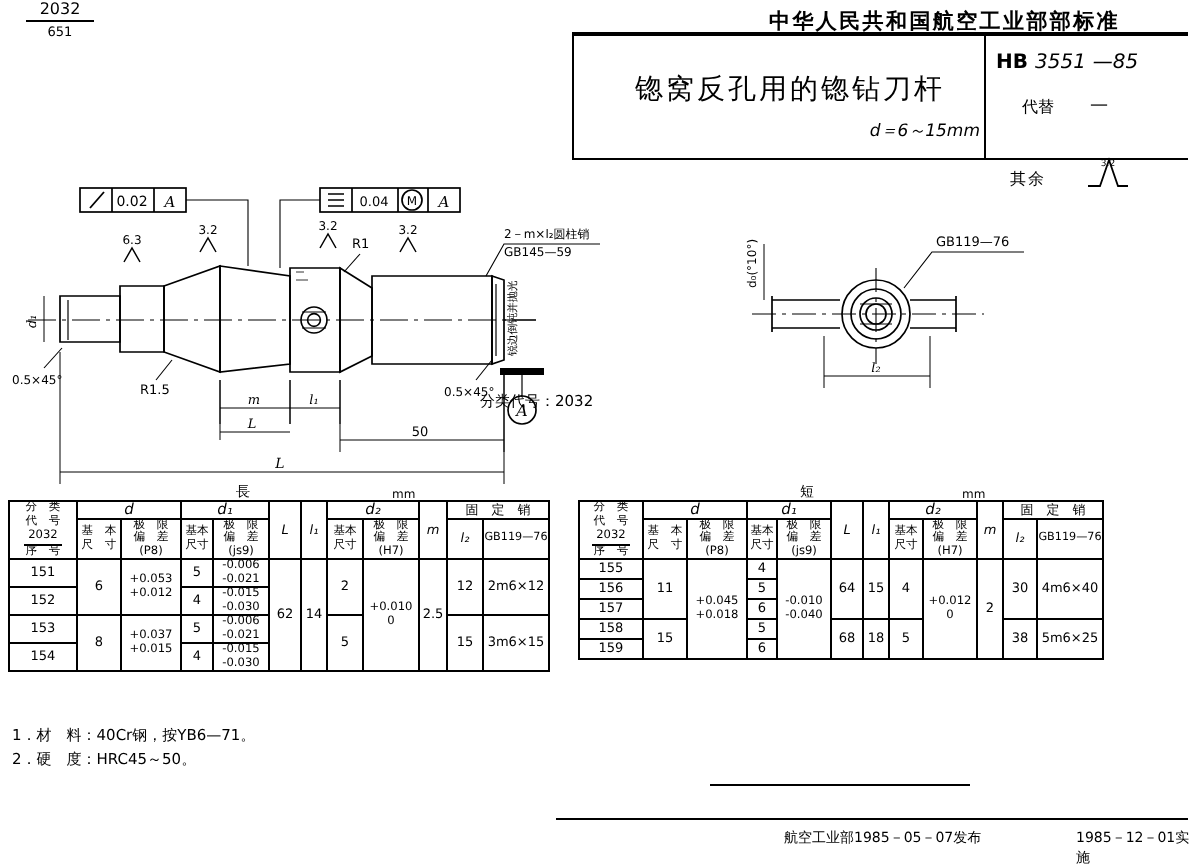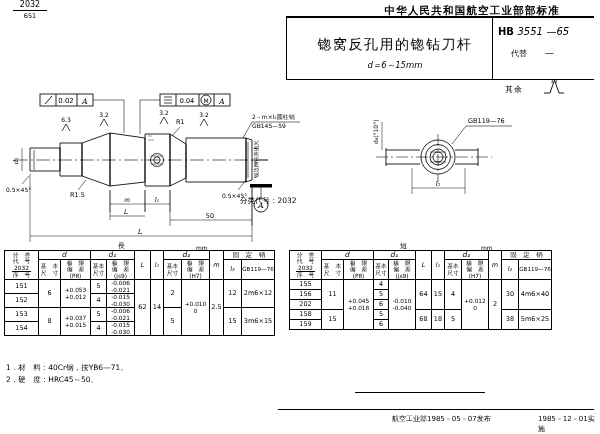--- a/index.html
+++ b/index.html
@@ -12,21 +12,21 @@
   #rule-top{left:286px;top:16px;width:308px;height:1.6px;}
   #rule-mid{left:286px;top:79px;width:308px;height:1.2px;}
   #rule-vert{left:286px;top:16px;width:1.2px;height:64px;}
   #rule-hsplit{left:492px;top:16px;width:1.2px;height:64px;}
 
   .cn{font-family:"DejaVu Sans","Liberation Sans",sans-serif;}
   #nat-std{position:absolute;left:330px;top:4px;width:230px;text-align:right;
            font-size:10.5px;font-weight:bold;letter-spacing:1.2px;}
   #doc-title{position:absolute;left:300px;top:36px;width:190px;text-align:center;
              font-size:14px;font-weight:normal;letter-spacing:1.5px;}
-  #doc-sub{position:absolute;left:300px;top:60px;width:190px;text-align:center;
+  #doc-sub{position:absolute;left:300px;top:60px;width:190px;text-align:right;
            font-size:8.5px;font-style:italic;}
   #std-no{position:absolute;left:498px;top:26px;font-size:10px;font-weight:bold;}
   #std-no i{font-style:italic;font-weight:normal;}
   #repl-lbl{position:absolute;left:511px;top:48px;font-size:8px;}
   #repl-val{position:absolute;left:545px;top:48px;font-size:9px;}
 
   #surf-note{position:absolute;left:505px;top:84px;font-size:8px;letter-spacing:1px;}
   #surf-sym{position:absolute;left:543px;top:78px;width:22px;height:16px;}
 
   
@@ -77,21 +77,21 @@
   <div class="hdr-rule" id="rule-vert"></div>
   <div class="hdr-rule" id="rule-hsplit"></div>
 
   <div id="nat-std" class="cn">中华人民共和国航空工业部部标准</div>
   <div id="doc-title" class="cn">锪窝反孔用的锪钻刀杆</div>
   <div id="doc-sub" class="cn">d＝6～15mm</div>
 
   <div id="std-no">
     <span>HB</span>
     <i>3551</i>
-    <i>—65</i>
+    <i>—85</i>
   </div>
   <div id="repl-lbl">代替</div>
   <div id="repl-val">—</div>
 
   <div id="surf-note">其余</div>
   <svg id="surf-sym" viewBox="0 0 22 16">
     <path d="M1 15 L7 15 L11.5 2 L16 15 L21 15" fill="none" stroke="#000" stroke-width="0.9"></path>
     <text x="11" y="5" font-size="4.5" text-anchor="middle" font-family="DejaVu Sans">3.2</text>
   </svg>
 
@@ -454,21 +454,21 @@
         </td>
         <td rowspan="5">2</td>
         <td rowspan="3">30</td>
         <td rowspan="3">4m6×40</td>
       </tr>
       <tr style="height:10px">
         <td>156</td>
         <td>5</td>
       </tr>
       <tr style="height:10px">
-        <td>202</td>
+        <td>157</td>
         <td>6</td>
       </tr>
       <tr style="height:10px">
         <td>158</td>
         <td rowspan="2">15</td>
         <td>5</td>
         <td rowspan="2">68</td>
         <td rowspan="2">18</td>
         <td rowspan="2">5</td>
         <td rowspan="2">38</td>

